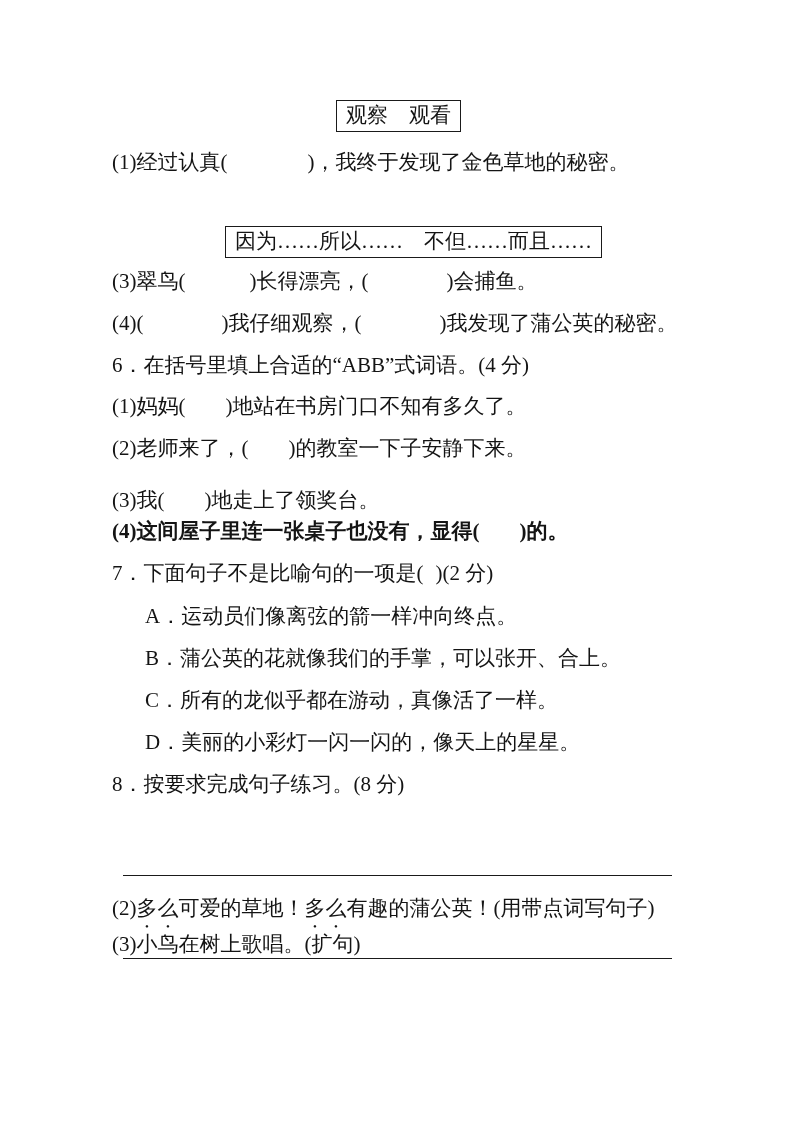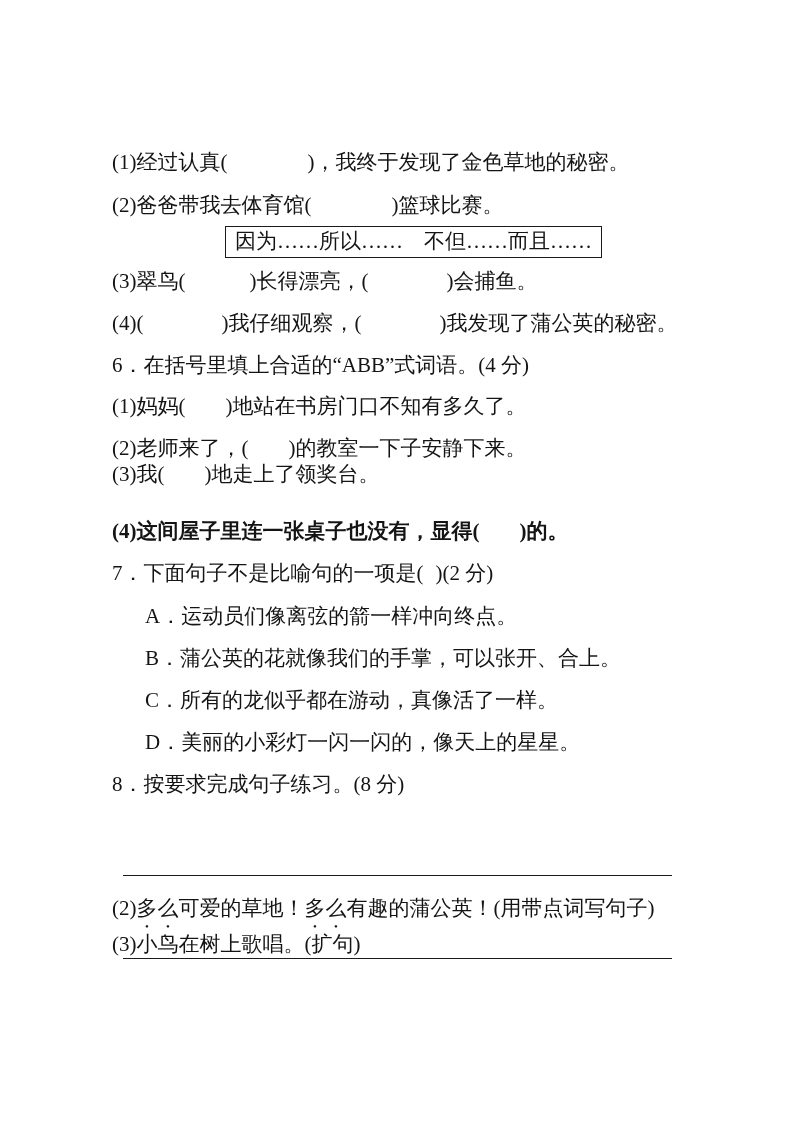--- a/index.html
+++ b/index.html
@@ -51,28 +51,28 @@
     text-emphasis-position: under left;
     -webkit-text-emphasis: filled dot;
     -webkit-text-emphasis-position: under;
   }
 </style>
 </head>
 <body>
 
 <div class="page">
 
+  <div class="wordbank" style="top:100px; left:336px;">
+    <span>观察　观看</span>
+  </div>
 
   <div class="line" style="top:150px;">
     <span>(1)经过认真(</span><span class="gap g80"></span><span>)，我终于发现了金色草地的秘密。</span>
   </div>
 
-  <div class="line" style="top:193px;">
-    <span>(2)爸爸带我去体育馆(</span><span class="gap g80"></span><span>)篮球比赛。</span>
-  </div>
 
   <div class="wordbank" style="top:226px; left:225px;text-align:center;">
     <span>因为……所以……　不但……而且……</span>
   </div>
 
   <div class="line" style="top:269px;">
     <span>(3)翠鸟(</span><span class="gap g64"></span><span>)长得漂亮，(</span><span class="gap g78"></span><span>)会捕鱼。</span>
   </div>
 
   <div class="line" style="top:311px;">
@@ -81,21 +81,21 @@
 
   <div class="line" style="top:353px;">
     <span>6．在括号里填上合适的“ABB”式词语。(4 分)</span>
   </div>
   <div class="line" style="top:394px;">
     <span>(1)妈妈(</span><span class="gap g40"></span><span>)地站在书房门口不知有多久了。</span>
   </div>
   <div class="line" style="top:436px;">
     <span>(2)老师来了，(</span><span class="gap g40"></span><span>)的教室一下子安静下来。</span>
   </div>
-  <div class="line" style="top:462px;">
+  <div class="line" style="top:488px;">
     <span>(3)我(</span><span class="gap g40"></span><span>)地走上了领奖台。</span>
   </div>
   <div class="line" style="top:519px;font-weight:bold;">
     <span>(4)这间屋子里连一张桌子也没有，显得(</span><span class="gap g40"></span><span>)的。</span>
   </div>
 
   <div class="line" style="top:561px;">
     <span>7．下面句子不是比喻句的一项是(</span><span class="gap g12"></span><span>)(2 分)</span>
   </div>
   <div class="line opt" style="top:646px;">

